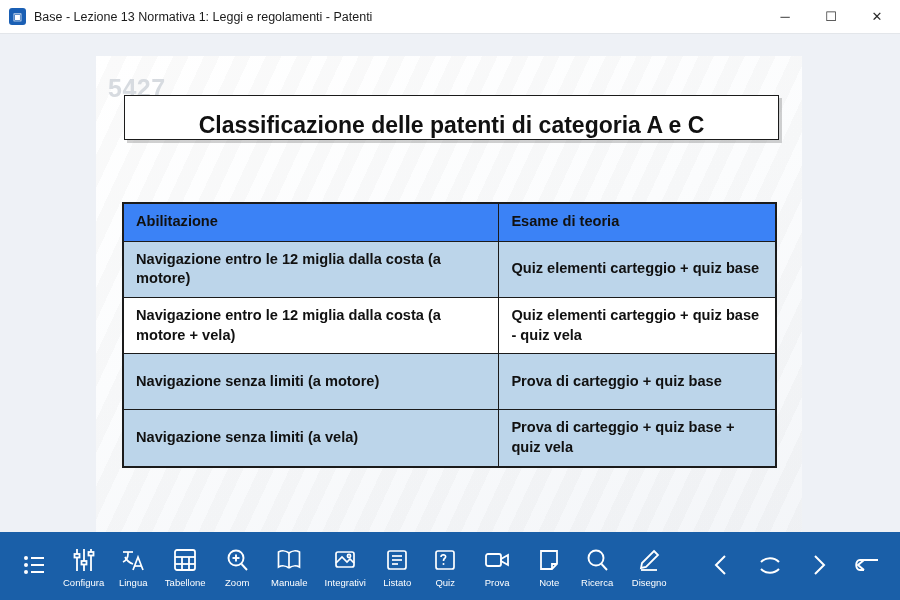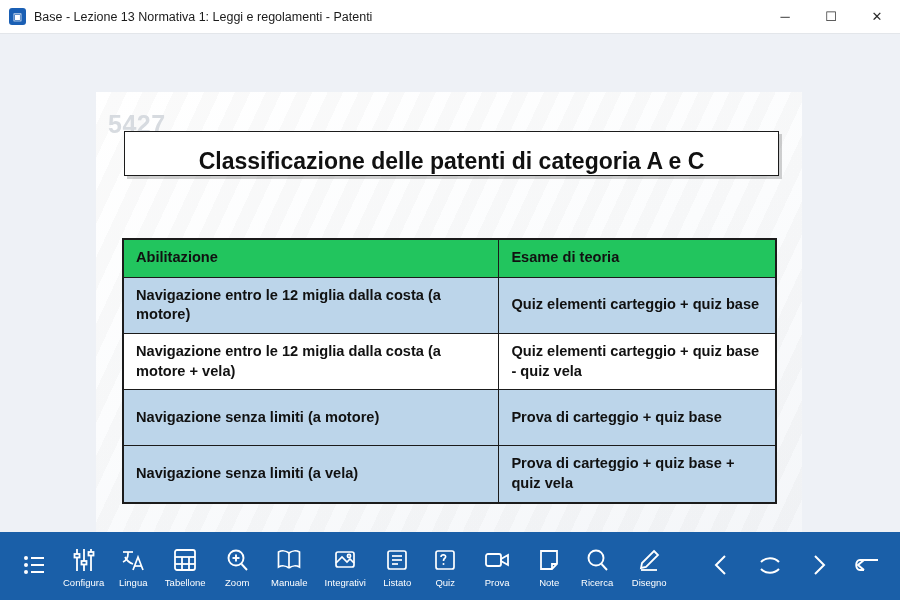--- a/index.html
+++ b/index.html
@@ -63,21 +63,20 @@
     font-size: 13px;
     color: #2a2a2a;
   }
 
   
   .content {
     flex: 1 1 auto;
     position: relative;
     background: #eef1f6;
     overflow: hidden;
-    margin-top: 36px;
   }
   .slide {
     position: absolute;
     left: 96px;
     top: 22px;
     width: 706px;
     height: 503px;
     background:
       repeating-linear-gradient(115deg, rgba(255,255,255,0) 0 14px, rgba(0,0,0,0.018) 14px 28px),
       linear-gradient(160deg, #ffffff 0%, #fbfcfd 45%, #f3f5f8 100%);
@@ -127,21 +126,21 @@
     font-size: 14.6px;
     font-weight: bold;
     color: #111;
     vertical-align: middle;
     line-height: 1.35;
   }
   .tbl td.col1 { width: 400px; }
   .tbl td.col2 { width: 294px; }
   .tbl tr.white td { background: #ffffff; }
   .tbl tr.blue td { background: #bcd5ea; }
-  .tbl tr.head td { background: #22c55e; height: 38px; }
+  .tbl tr.head td { background: #3b82f6; height: 38px; }
   .tbl tr.r2 td { height: 56px; }
 
   
   .toolbar {
     flex: 0 0 68px;
     height: 68px;
     background: #1a5fa8;
     display: flex;
     align-items: center;
     padding: 17px 10px;

